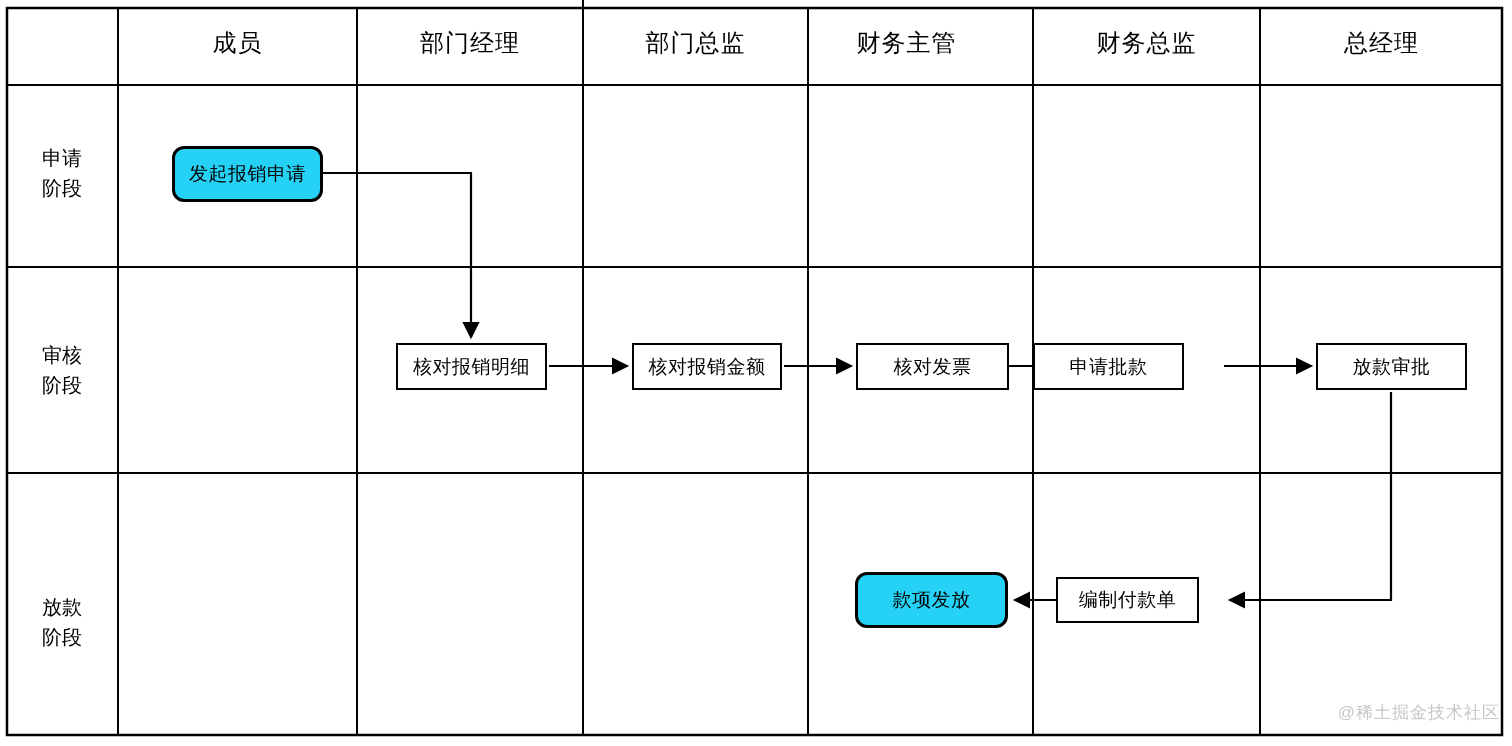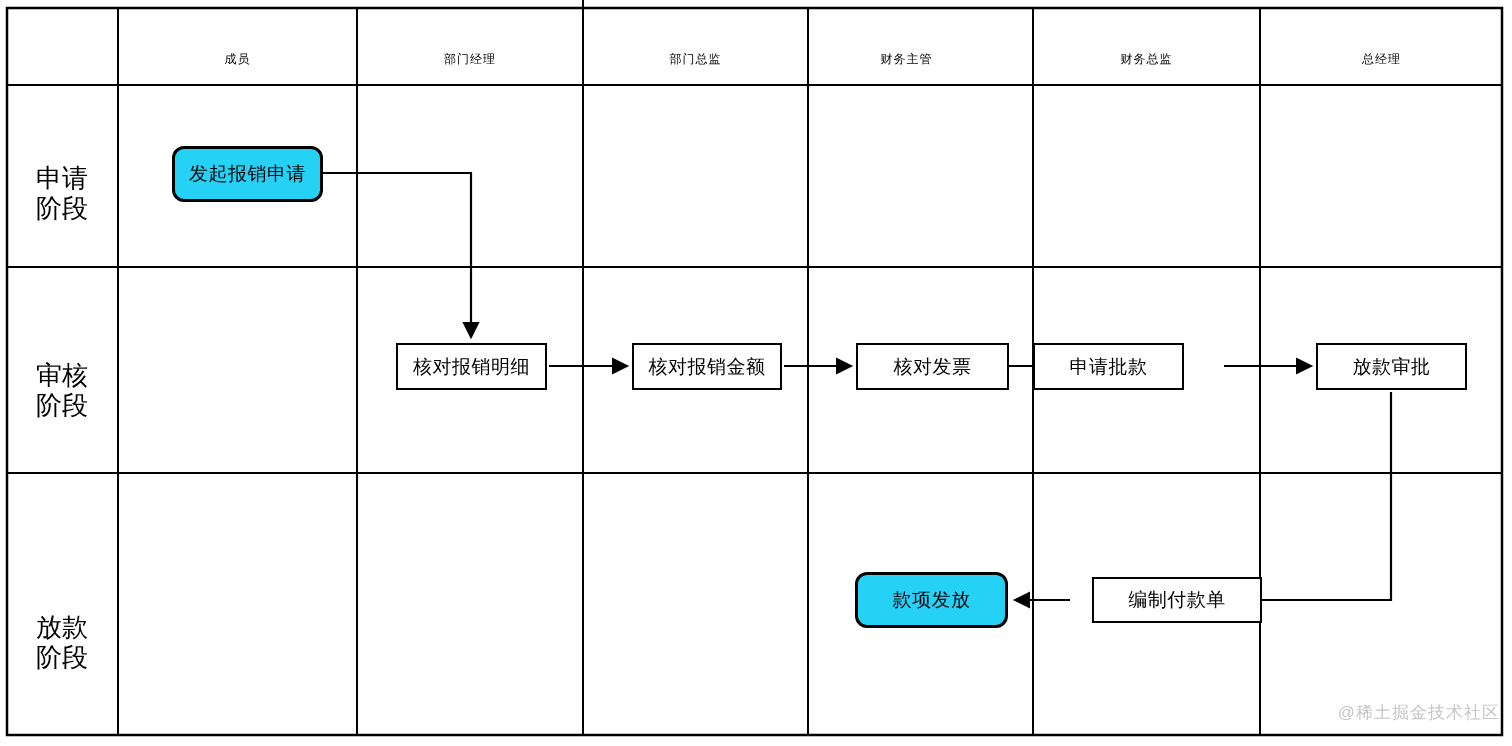--- a/index.html
+++ b/index.html
@@ -6,29 +6,28 @@
   .canvas{
     position:relative;
     width:1512px;height:746px;
     background:#ffffff;
     font-family:"Liberation Sans", sans-serif;
     color:#000;
     overflow:hidden;
   }
   svg.lines{position:absolute;left:0;top:0;width:1512px;height:746px;}
   .col-header{
-    position:absolute;top:21px;height:77px;
+    position:absolute;top:4px;height:77px;
     display:flex;align-items:center;justify-content:center;
-    font-size:12px;letter-spacing:1px;
+    font-size:24px;letter-spacing:1px;
   }
   .row-label{
     position:absolute;left:36px;width:52px;
-    font-size:26px;line-height:30px;text-align:left;
+    font-size:20px;line-height:30px;text-align:center;
     word-break:break-all;
-    margin-top:20px;
   }
   .node{
     position:absolute;box-sizing:border-box;
     display:flex;align-items:center;justify-content:center;
     background:#ffffff;border:2.5px solid #000;
     font-size:19px;letter-spacing:0.5px;white-space:nowrap;
   }
   .node.highlight{
     background:var(--hl,#25d2f6);
     border-width:3px;border-radius:12px;
@@ -84,18 +83,18 @@
   <div class="row-label" style="top:143px">申请阶段</div>
   <div class="row-label" style="top:340px">审核阶段</div>
   <div class="row-label" style="top:592px">放款阶段</div>
 
   <div class="node highlight" style="left:172px;top:146px;width:151px;height:56px">发起报销申请</div>
   <div class="node" style="left:396px;top:343px;width:151px;height:47px">核对报销明细</div>
   <div class="node" style="left:632px;top:343px;width:150px;height:47px">核对报销金额</div>
   <div class="node" style="left:856px;top:343px;width:153px;height:47px">核对发票</div>
   <div class="node" style="left:1033px;top:343px;width:151px;height:47px">申请批款</div>
   <div class="node" style="left:1316px;top:343px;width:151px;height:47px">放款审批</div>
-  <div class="node" style="left:1092px;top:577px;width:170px;height:46px">编制付款单</div>
+  <div class="node" style="left:1056px;top:577px;width:143px;height:46px">编制付款单</div>
   <div class="node highlight" style="left:855px;top:572px;width:153px;height:56px">款项发放</div>
 
   <div class="watermark">@稀土掘金技术社区</div>
 
 </div>
 
 </body></html>

